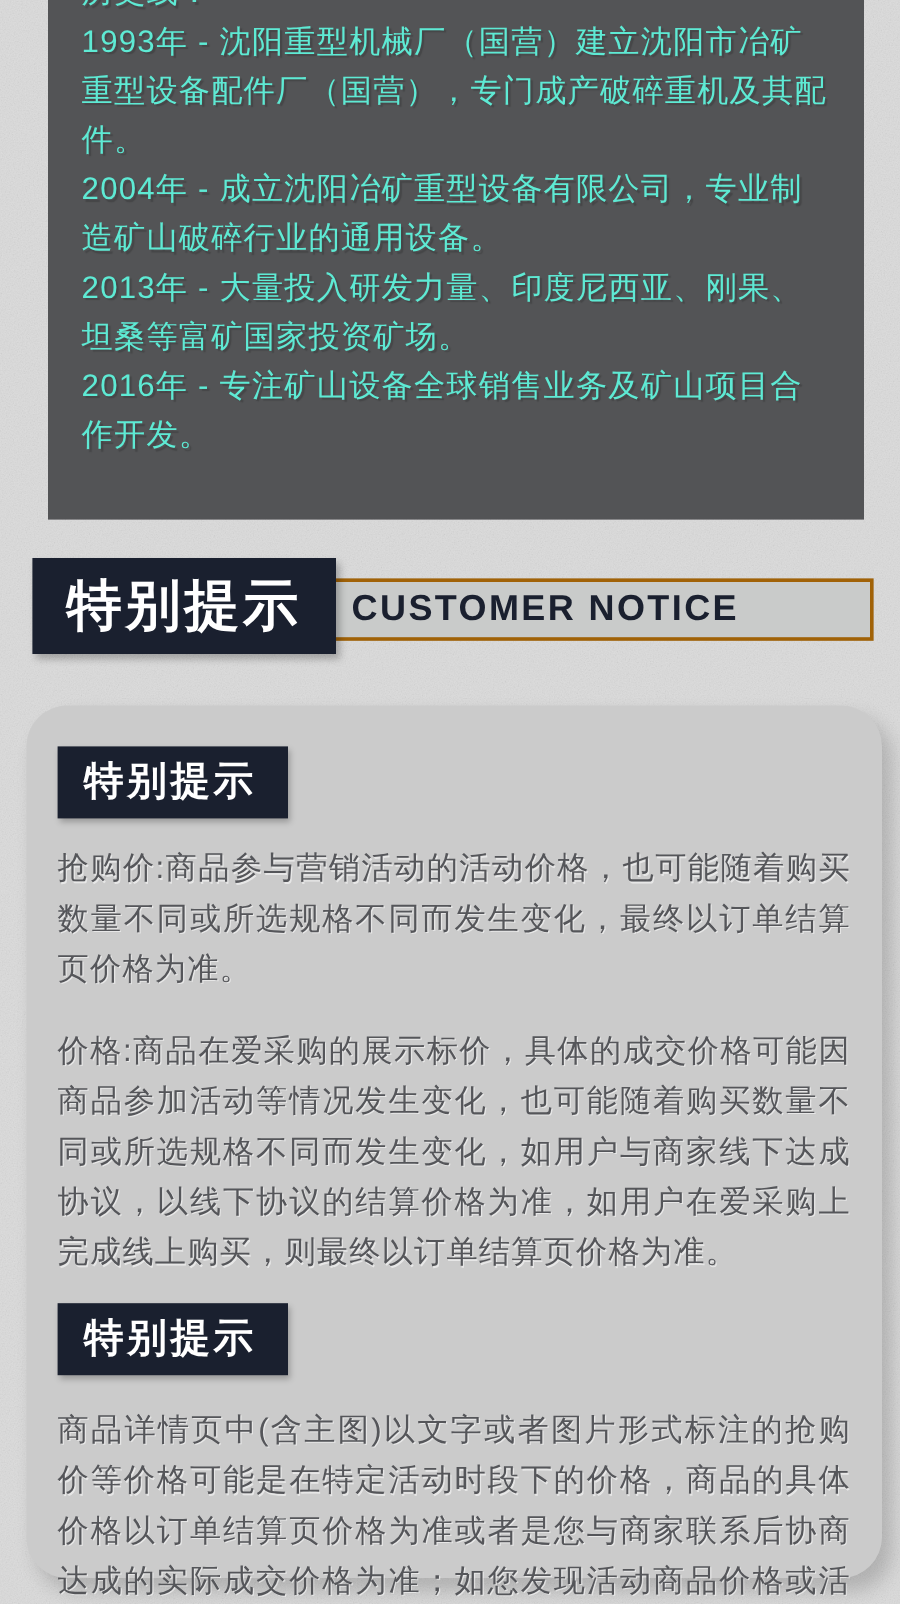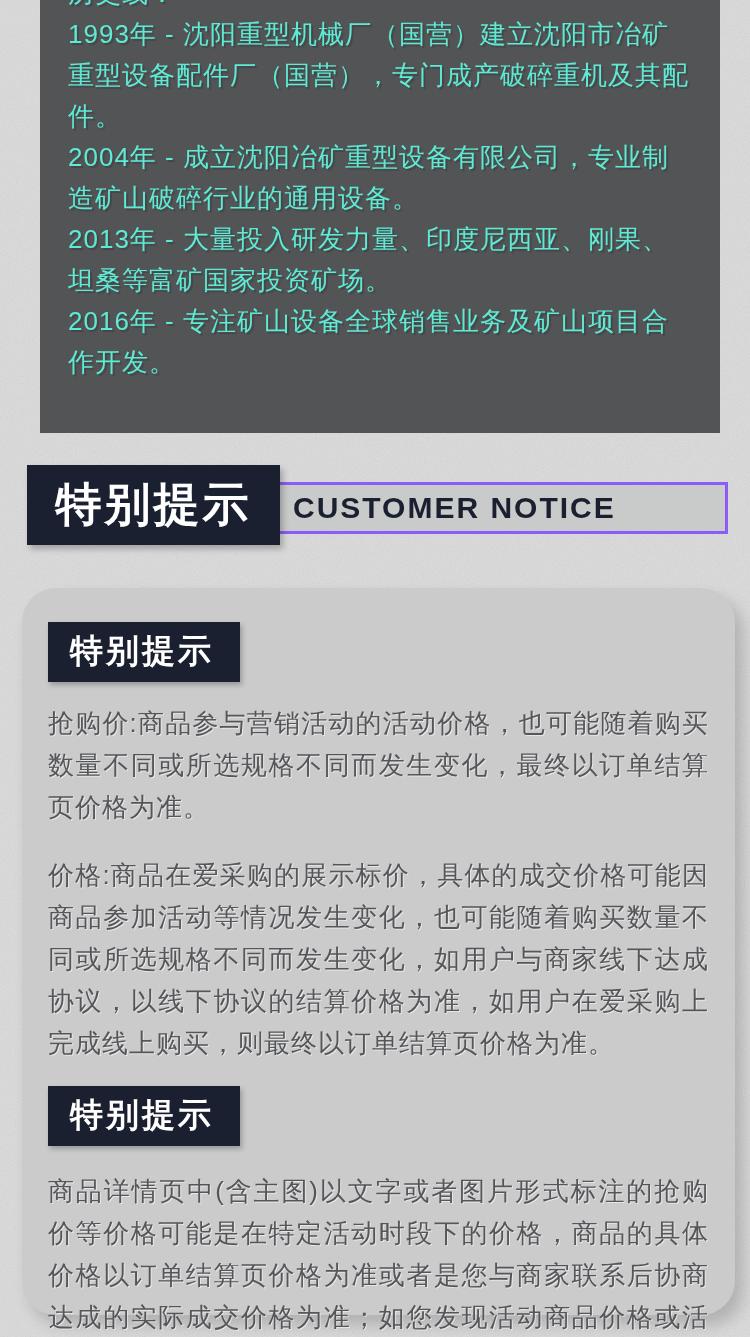--- a/index.html
+++ b/index.html
@@ -29,21 +29,21 @@
     text-shadow:2px 2px 1px rgba(0,0,0,0.18);
     text-align:left;
   }
 
   
   .section-header{position:absolute;z-index:2;left:0;top:0;width:750px;height:580px;pointer-events:none;}
   .header-en-box{
     position:absolute;left:248px;top:482px;width:480px;height:52px;
     box-sizing:border-box;
     background:#c9cbca;
-    border:3px solid #8b5cf6;
+    border:3px solid #a16207;
     display:flex;align-items:center;
   }
   .header-en-text{
     padding-left:42px;
     color:#1a202f;
     font-size:30px;font-weight:bold;letter-spacing:2px;
     white-space:nowrap;
   }
   .header-cn-box{
     position:absolute;left:27px;top:465px;width:253px;height:80px;

